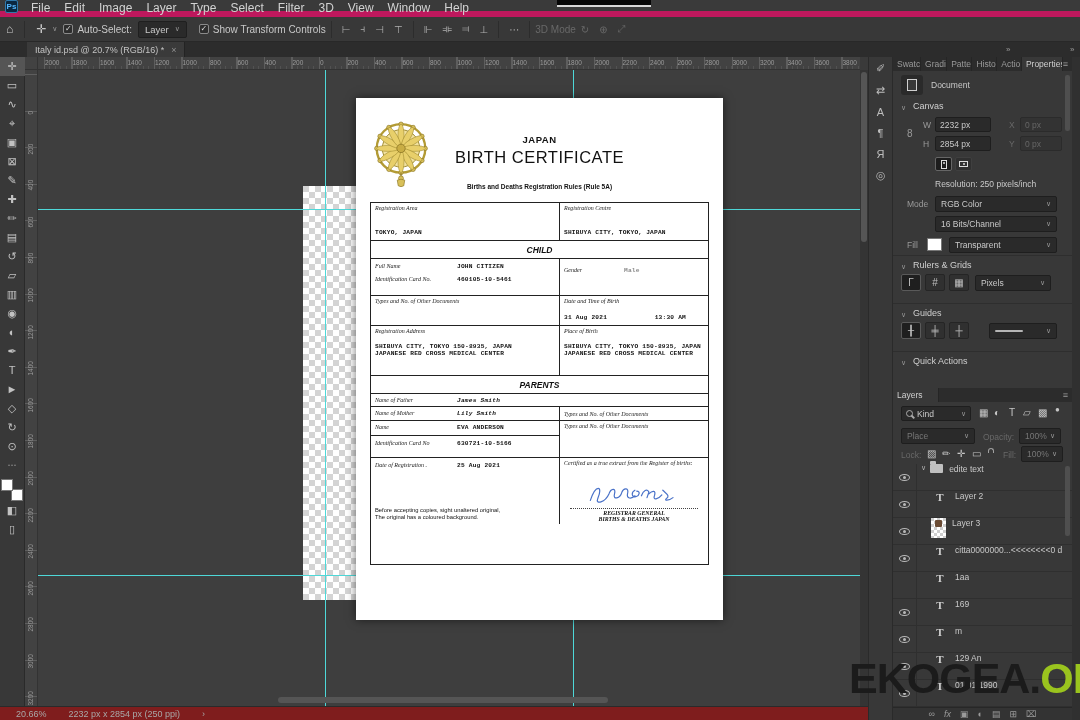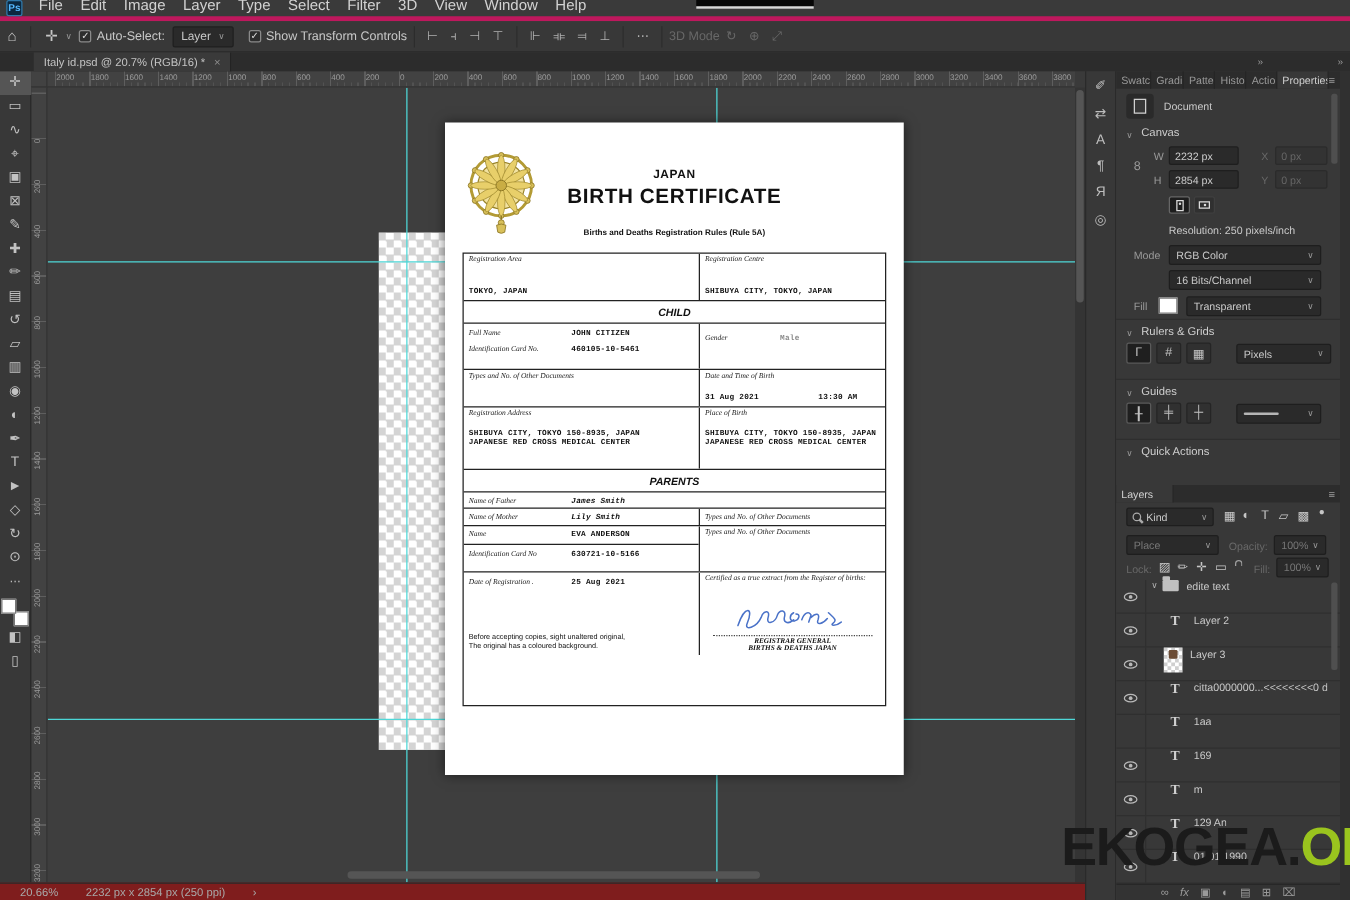--- a/index.html
+++ b/index.html
@@ -1,21 +1,21 @@
 <!DOCTYPE html>
 <html><head>
 <meta charset="utf-8">
 <style>
   *{margin:0;padding:0;box-sizing:border-box}
   html,body{width:1080px;height:720px;overflow:hidden}
   body{position:relative;font-family:"Liberation Sans",sans-serif;background:#3a3a3a;-webkit-font-smoothing:antialiased}
   .abs{position:absolute}
 
   
-  #menubar{left:0;top:0;width:1080px;height:17px;background:#3a3a3a;border-bottom:4px solid #be185d;display:flex;align-items:flex-end;z-index:5}
+  #menubar{left:0;top:0;width:1080px;height:17px;background:#3a3a3a;border-bottom:6px solid #be185d;display:flex;align-items:flex-start;z-index:5}
   .pslogo{width:13px;height:13px;margin:0 6px 0 5px;background:#0b2840;border:1px solid #2f79ab;border-radius:2px;color:#55b9ff;font-size:8px;font-weight:bold;display:flex;align-items:center;justify-content:center}
   .mi{color:#d2d2d2;font-size:12px;padding:0 7px;line-height:17px;cursor:default}
   #blackbox{left:557px;top:0;width:94px;height:7px;background:#060606;border-bottom:2px solid #d6d6d6;z-index:6}
 
   #optionsbar{left:0;top:17px;width:1080px;height:25px;background:#383838;border-bottom:1px solid #282828;display:flex;align-items:center;z-index:5}
   .ob-ic{color:#c6c6c6;font-size:12px;line-height:25px;padding:0 6px}
   .ob-sep{width:1px;height:17px;background:#2c2c2c;margin:0 5px}
   .chk{width:10px;height:10px;border:1px solid #8a8a8a;border-radius:2px;background:#2d2d2d;color:#dcdcdc;font-size:8px;line-height:8px;text-align:center;margin:0 4px 0 6px}
   .ob-lbl{color:#c8c8c8;font-size:10px}
   .ob-sel{height:17px;background:#2a2a2a;border:1px solid #1f1f1f;border-radius:2px;color:#c8c8c8;font-size:9.5px;display:flex;align-items:center;gap:6px;padding:0 6px;margin:0 6px}
@@ -53,21 +53,21 @@
   .gv{top:0;width:1px;height:636px}
   .gh{left:0;width:822px;height:1px}
   #vscroll{left:860px;top:70px;width:8px;height:636px;background:#343434;z-index:3}
   #vscroll .thumb{position:absolute;left:1px;top:2px;width:6px;height:170px;background:#555;border-radius:3px}
   #hscroll{left:38px;top:696px;width:822px;height:8px;background:transparent;z-index:3}
   #hscroll .thumb{position:absolute;top:1px;left:240px;width:330px;height:6px;background:#555;border-radius:3px}
 
   
   #page{left:318px;top:28px;width:367px;height:522px;background:#fff;z-index:3;box-shadow:0 0 9px rgba(0,0,0,.55);position:absolute;color:#111}
   .c-country{position:absolute;left:0;top:36px;width:100%;text-align:center;font-size:9.5px;font-weight:bold;letter-spacing:.5px}
-  .c-title{position:absolute;left:0;top:50px;width:100%;text-align:center;font-size:16.5px;font-weight:bold;letter-spacing:.5px}
+  .c-title{position:absolute;left:0;top:50px;width:100%;text-align:center;font-size:16.5px;font-weight:normal;letter-spacing:.5px}
   .c-sub{position:absolute;left:0;top:85px;width:100%;text-align:center;font-size:6.5px;font-weight:bold}
   .emblem{position:absolute;left:17px;top:22px}
   .ct{position:absolute;left:14px;top:104px;width:339px;height:363px;border:1px solid #222;font-size:6px}
   .crow{display:flex;border-bottom:1px solid #222;overflow:hidden}
   .crow:last-child{border-bottom:none}
   .ccell{padding:2px 4px;display:flex;flex-direction:column;overflow:hidden}
   .cl{flex:0 0 189px;border-right:1px solid #222}
   .cr{flex:1}
   .nod{border-right:none}
   .lab{font-family:"Liberation Serif",serif;font-style:italic;font-size:6px;color:#222}
@@ -538,21 +538,21 @@
   <span class="abs sect" style="left:20px;top:203px">Rulers &amp; Grids</span>
   <div class="tgl on" style="left:8px;top:217px">
       <span>Γ</span>
     </div>
   <div class="tgl" style="left:32px;top:217px">
       <span>#</span>
     </div>
   <div class="tgl" style="left:56px;top:217px">
       <span>▦</span>
     </div>
-  <div class="psel" style="left:96px;top:218px;width:76px">
+  <div class="psel" style="left:82px;top:218px;width:76px">
     <span>Pixels</span>
       <span class="caret">∨</span>
   </div>
 
   <div class="hr" style="top:246px"></div>
   <span class="abs caret" style="left:8px;top:254px">∨</span>
   <span class="abs sect" style="left:20px;top:251px">Guides</span>
   <div class="tgl on" style="left:8px;top:265px">
       <span>╂</span>
     </div>

